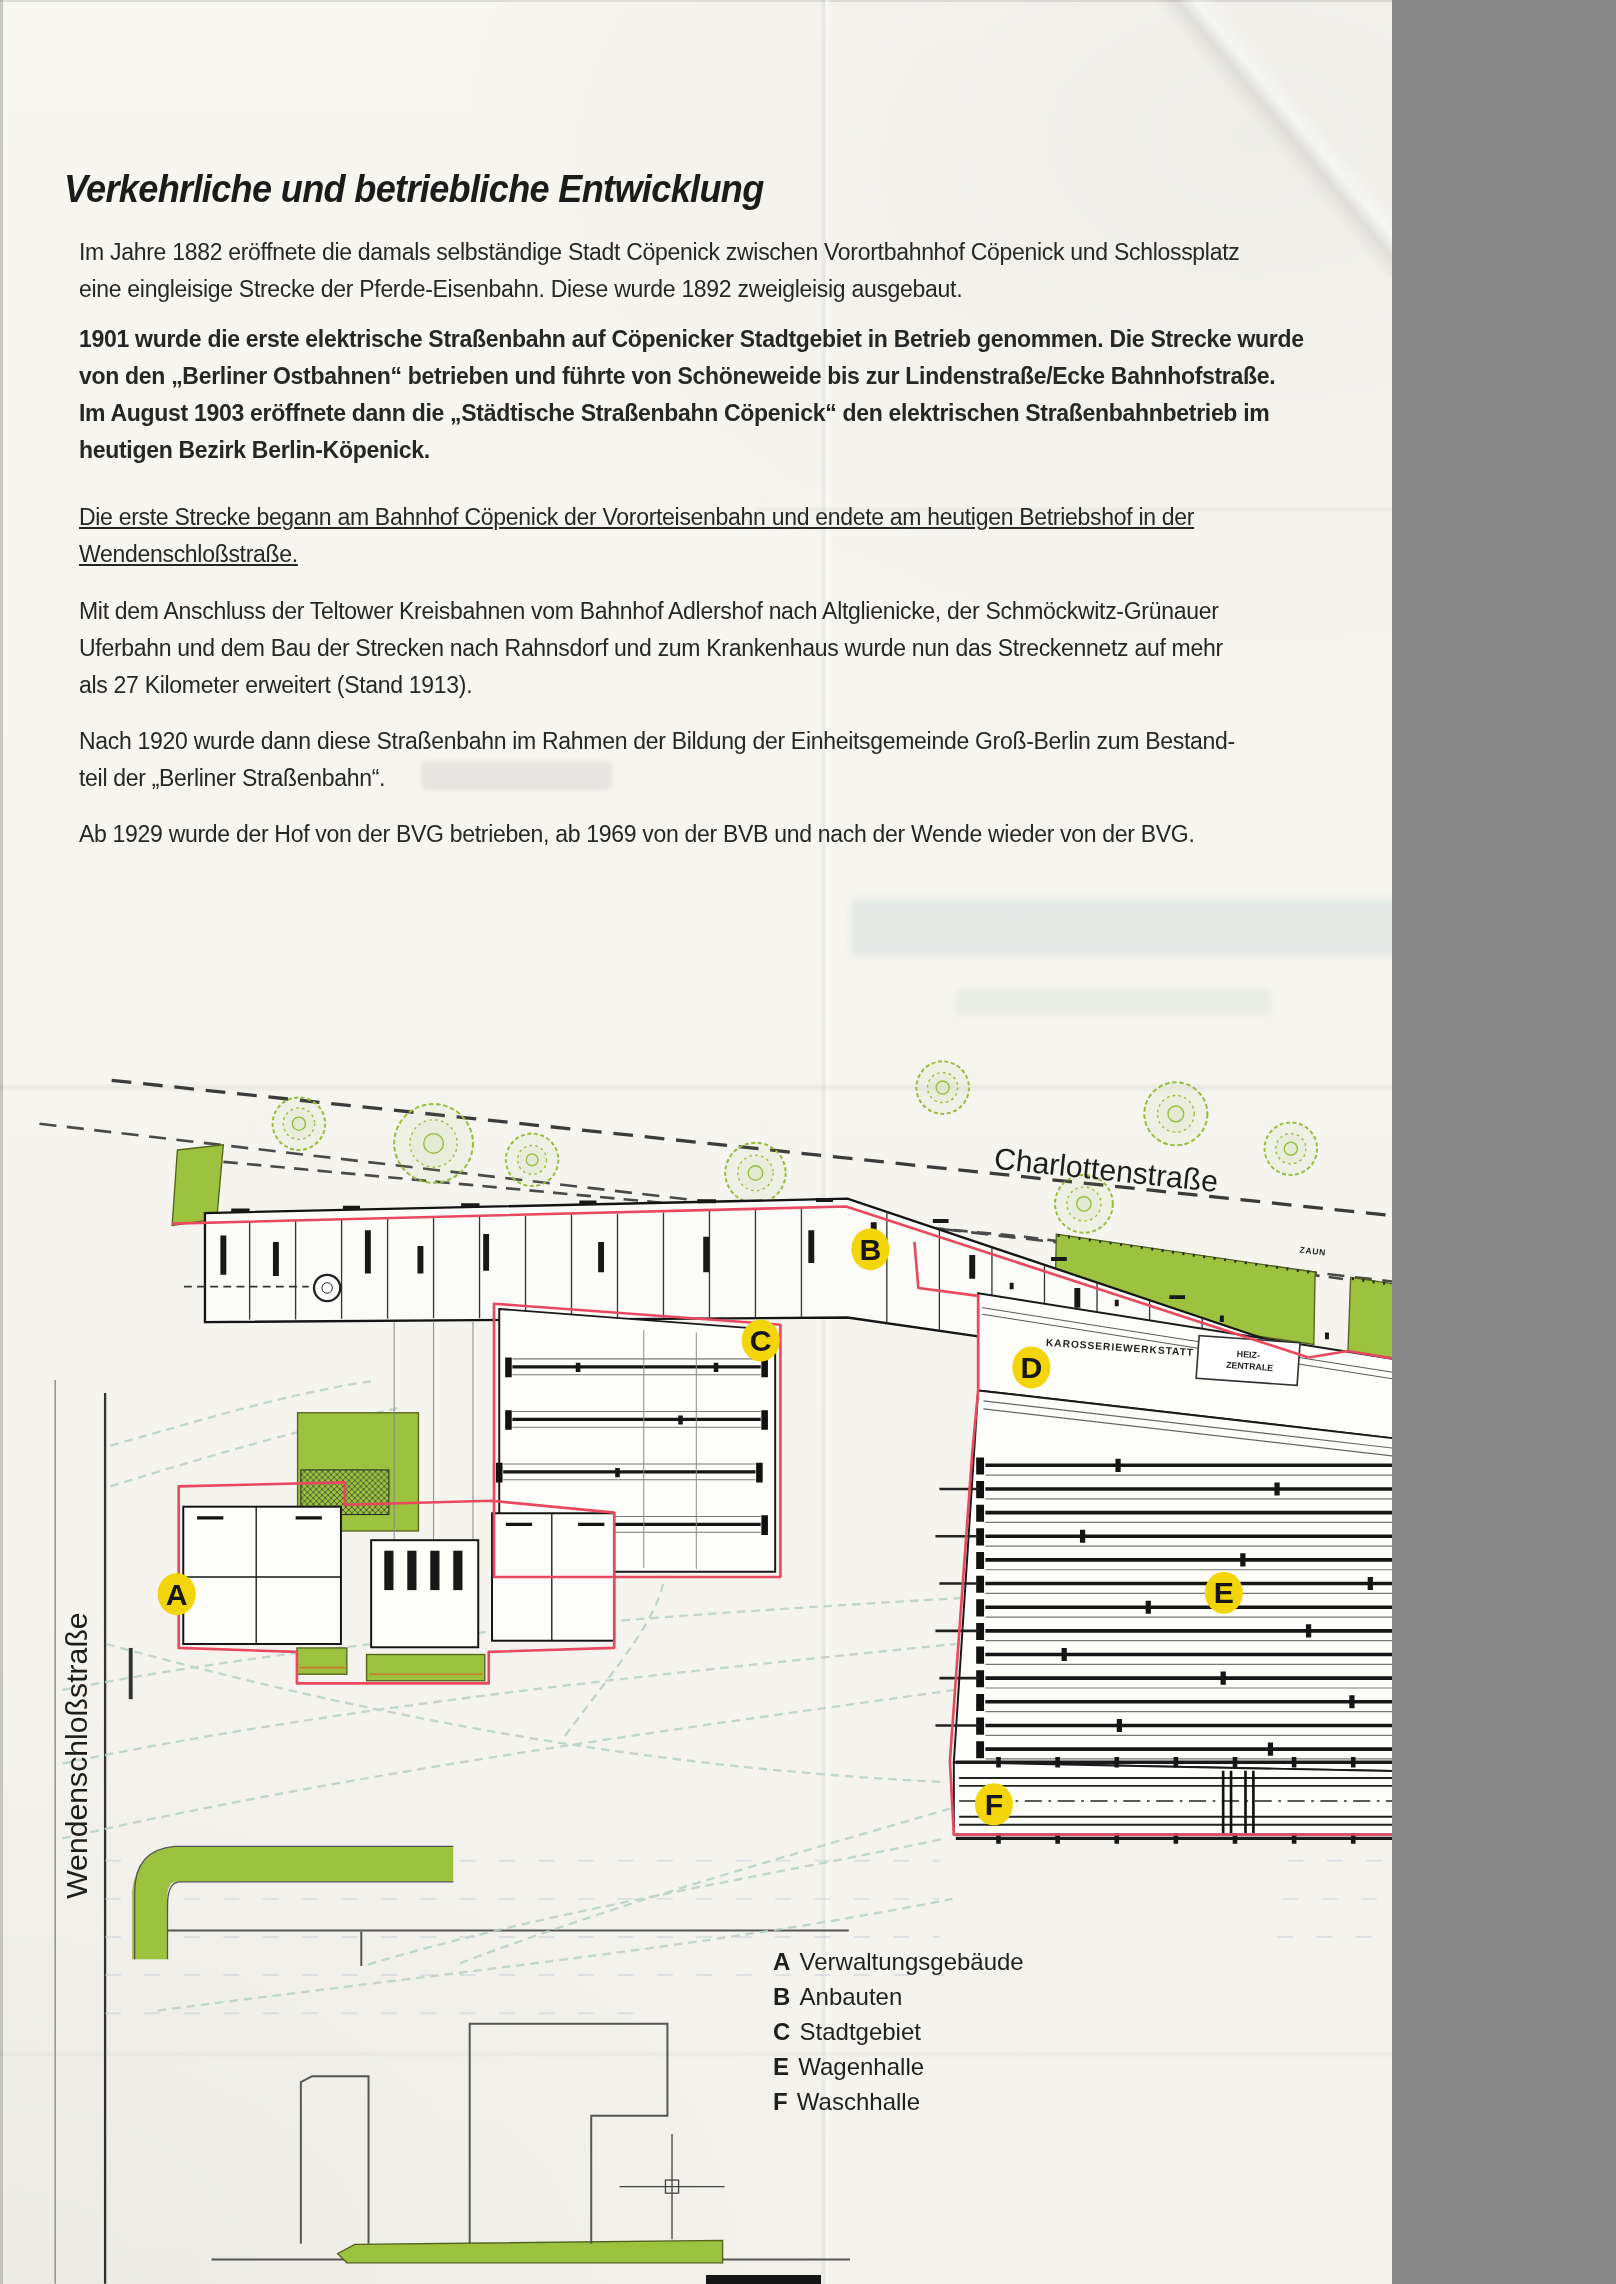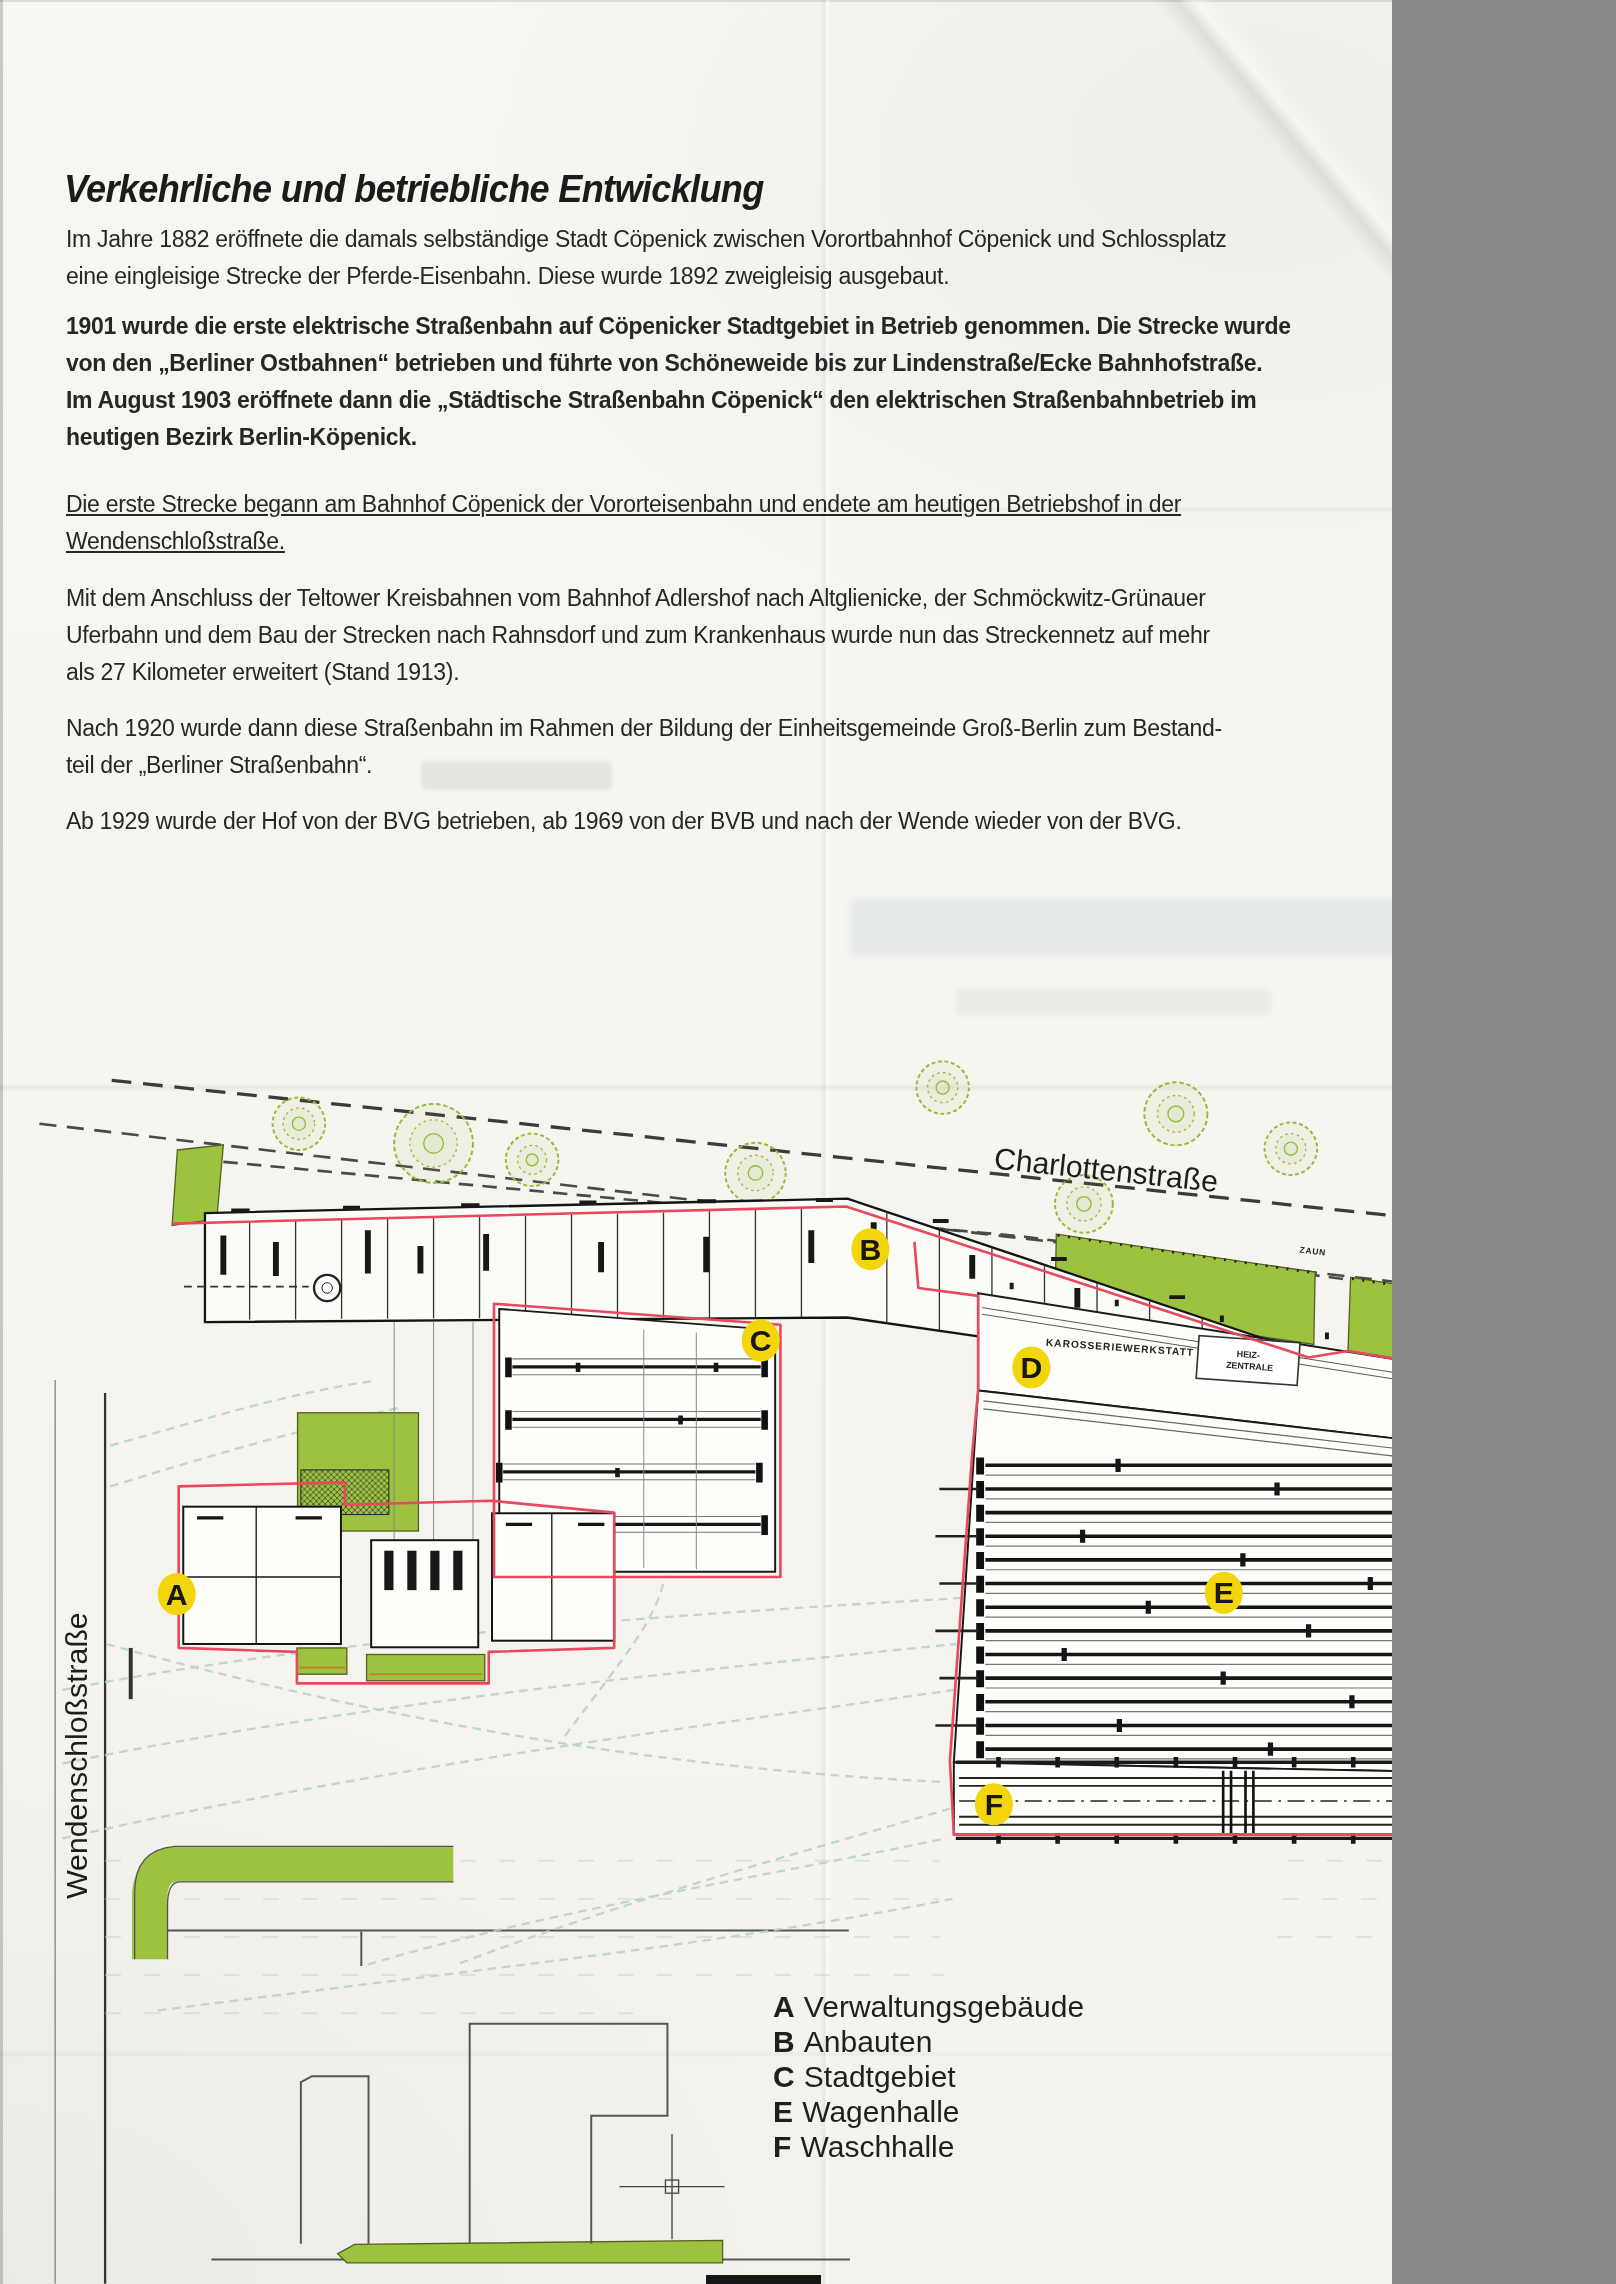--- a/index.html
+++ b/index.html
@@ -17,25 +17,25 @@
   .crease.h1{left:0;top:1083px;width:1616px;height:9.2px;background:linear-gradient(180deg,transparent,rgba(0,0,0,.05),transparent);}
   .crease.h2{left:756px;top:506px;width:861px;height:6.6px;background:linear-gradient(180deg,transparent,rgba(0,0,0,.04),transparent);}
   .crease.h3{left:0;top:2050px;width:1616px;height:8px;background:linear-gradient(180deg,transparent,rgba(0,0,0,.03),transparent);}
   .crease.fold{right:0;top:0;width:368px;height:276px;background:linear-gradient(50deg,transparent 60%,rgba(0,0,0,.07) 64%,rgba(255,255,255,.4) 67%,transparent 71%);}
   .ghost{position:absolute;border-radius:5.3px;pointer-events:none;}
   .ghost.g1{left:421px;top:761px;width:191px;height:29px;background:rgba(90,90,100,.10);filter:blur(2px);}
   .ghost.g2{left:851px;top:899px;width:611px;height:57px;background:rgba(80,140,165,.10);filter:blur(3.3px);}
   .ghost.g3{left:956px;top:989px;width:315px;height:26px;background:rgba(120,160,140,.09);filter:blur(2.6px);}
   .title{position:absolute;left:64px;top:143px;font-size:38px;font-style:italic;font-weight:700;
          color:#1b1b1b;letter-spacing:-0.7px;transform:scaleX(.95);transform-origin:left top;white-space:nowrap;}
-  .paras p{position:absolute;left:66px;width:1505px;margin:0;font-size:23px;line-height:37px;
+  .paras p{position:absolute;left:66px;width:1505px;margin:13px;font-size:23px;line-height:37px;
          color:#262626;letter-spacing:-0.3px;white-space:pre-line;}
   .p1{top:221px;} .p2{top:308px;font-weight:bold;} .p3{top:486px;text-decoration:underline;} .p4{top:580px;} .p5{top:710px;} .p6{top:803px;}
   .mapsvg{position:absolute;left:0;top:1025px;}
-  .legend{position:absolute;left:773px;top:1989px;font-size:30px;line-height:35px;color:#1f1f1f;}
+  .legend{position:absolute;left:773px;top:1944px;font-size:24px;line-height:35px;color:#1f1f1f;}
   .legend b{font-weight:700;margin-right:9.2px;}
   text{font-family:"Liberation Sans",sans-serif;}
   .street-label{font-size:46px;fill:#1d1d1d;}
   .tiny-label{font-weight:600;fill:#222;}
   .marker-circle{fill:var(--marker-yellow,#f2d50a);}
   .marker-letter{font-size:46px;font-weight:700;fill:#171717;text-anchor:middle;}
 </style>
 </head>
 <body>
 

